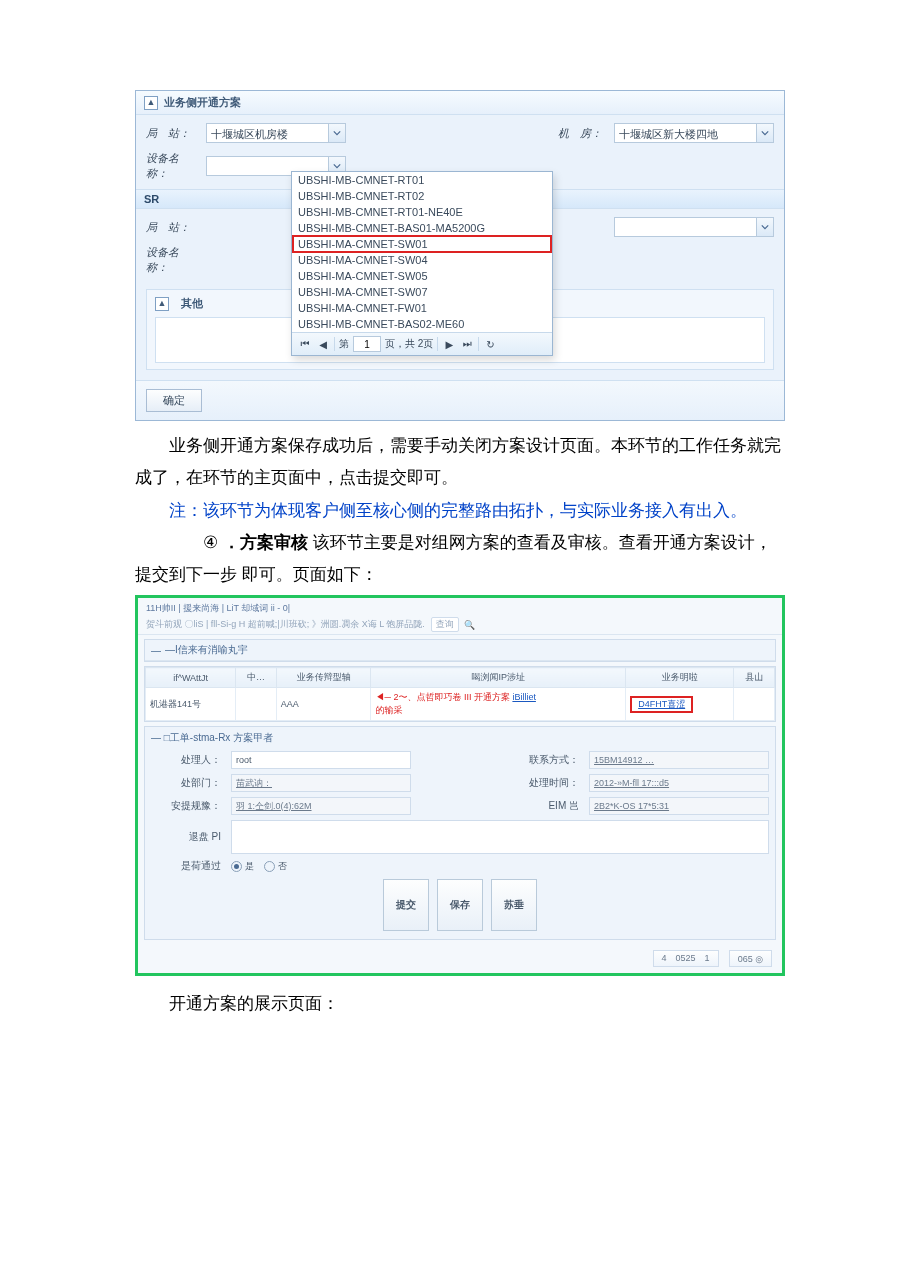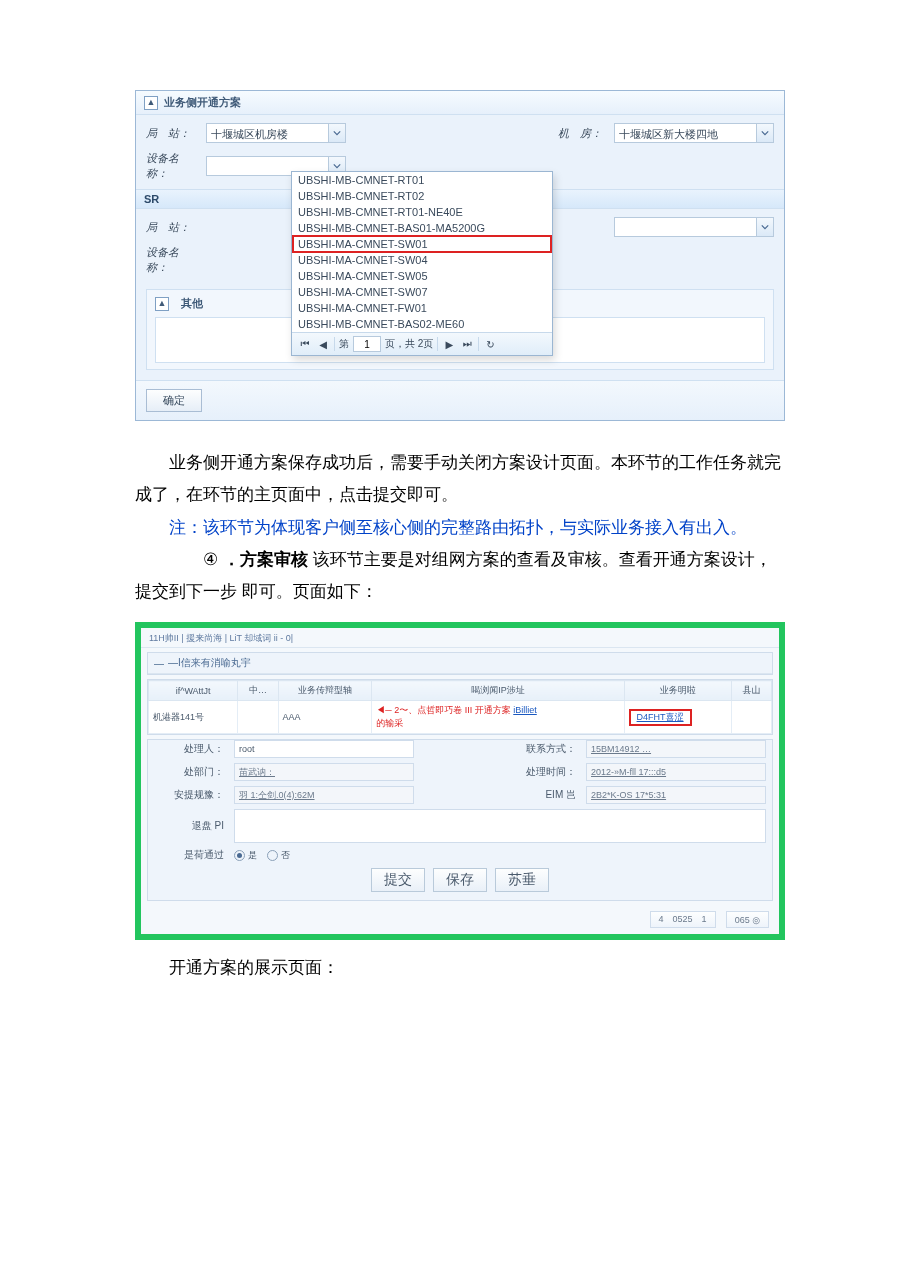--- a/index.html
+++ b/index.html
@@ -145,33 +145,33 @@
   .s1-confirm {
     background: linear-gradient(#fdfefe,#e6eef7);
     border: 1px solid #a9bdd4;
     padding: 3px 16px;
     color: #33465a;
     font-size: 11px;
   }
 
   
   .body-text {
-    margin-top: 26px;
+    margin-top: 9px;
     font-size: 17px;
     line-height: 1.9;
     color: #000;
   }
   .body-text .indent { text-indent: 2em; display: block; }
   .body-text .note   { color: #0042c8; }
   .circ { display:inline-block; }
 
   
   .s2-wrap {
-    margin-top: 14px;
-    border: 6px solid #22c55e;
+    margin-top: 4px;
+    border: 3px solid #22c55e;
     background: #f4f8fc;
     font-size: 10px;
     color: #4a5a6c;
   }
   .s2-top {
     padding: 4px 8px 2px 8px;
     border-bottom: 1px solid #dbe6f1;
   }
   .s2-top-line1 {
     color: #5f7aa0;
@@ -268,23 +268,24 @@
   }
   .s2-rcirc.on::after { content:""; width:5px;height:5px;background:#4a6a92;border-radius:50%; }
 
   .s2-actions {
     display:flex; justify-content:center; gap:8px;
     padding: 6px 0 2px 0;
   }
   .s2-btn {
     background: linear-gradient(#fdfefe,#e9f0f8);
     border:1px solid #b9cada;
-    padding: 2px 12px;
-    font-size:14px;
+    padding: 18px 12px;
+    font-size:10px;
     color:#4a5a6c;
+    font-weight:bold;
   }
   .s2-footer {
     display:flex; justify-content:flex-end; gap:10px;
     padding: 4px 10px 6px 10px;
     font-size:9px; color:#6b7a8c;
   }
   .s2-pg {
     border:1px solid #cfdceb;
     padding: 1px 8px;
     background: linear-gradient(#fdfefe,#eef4fb);
@@ -411,20 +412,25 @@
     </span>
     <span class="indent">
       <span class="circ">④</span>
       <b>．方案审核</b><span> 该环节主要是对组网方案的查看及审核。查看开通方案设计，提交到下一步 即可。页面如下：</span>
     </span>
   </div>
 
   <div class="s2-wrap">
     <div class="s2-top">
       <div class="s2-top-line1">11H帅II | 援来尚海 | LiT 却域词 ii - 0|</div>
+      <div class="s2-top-line2">
+        <span>贺斗前观 〇liS | fll-Si-g H 超前喊;|川班砍; 》洲圆.凋余 X诲 L 饱屏品陇.</span>
+        <span class="s2-chip">查询</span>
+        <span style="color:#7fa0c4">🔍</span>
+      </div>
     </div>
 
     <div class="s2-panel">
       <div class="s2-panel-h">
           <span class="dash">—</span>
           <span>—I信来有消喻丸宇</span>
         </div>
     </div>
 
     <div class="s2-panel">
@@ -453,20 +459,21 @@
             <td>
               <span class="s2-link">D4FHT喜涩</span>
             </td>
             <td></td>
           </tr>
         </tbody>
       </table>
     </div>
 
     <div class="s2-panel2">
+      <div class="s2-panel2-h">— □工单-stma-Rx 方案甲者</div>
       <div class="s2-grid">
         <span class="lab">处理人：</span>
         <div class="s2-input">root</div>
         <span></span>
         <span class="lab">联系方式：</span>
         <div class="s2-ro">15BM14912 …</div>
 
         <span class="lab">处部门：</span>
         <div class="s2-ro">苗武讷：</div>
         <span></span>

